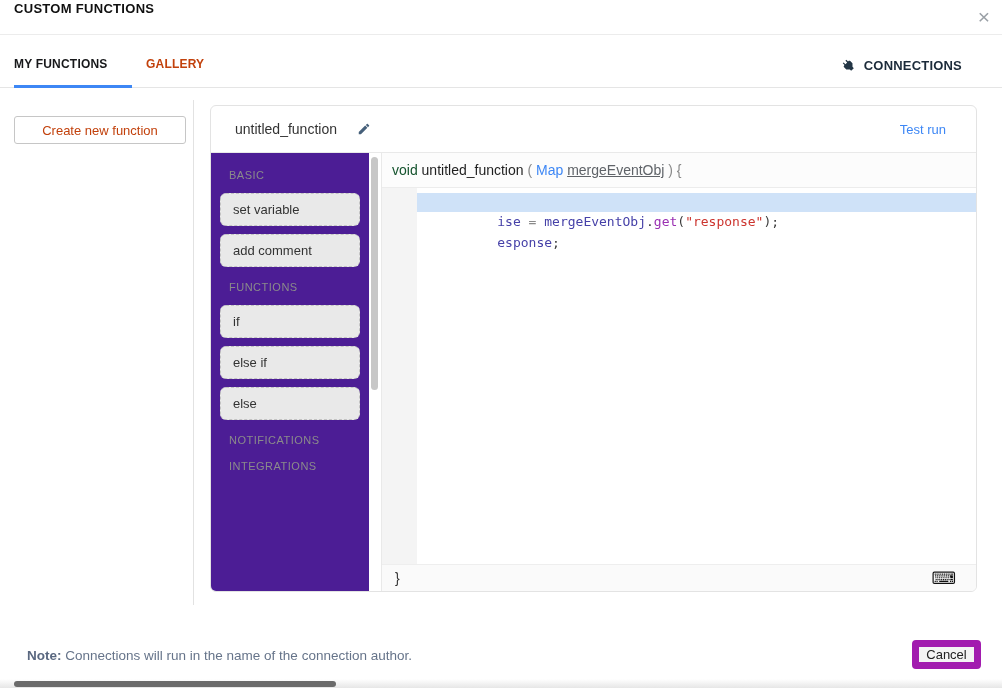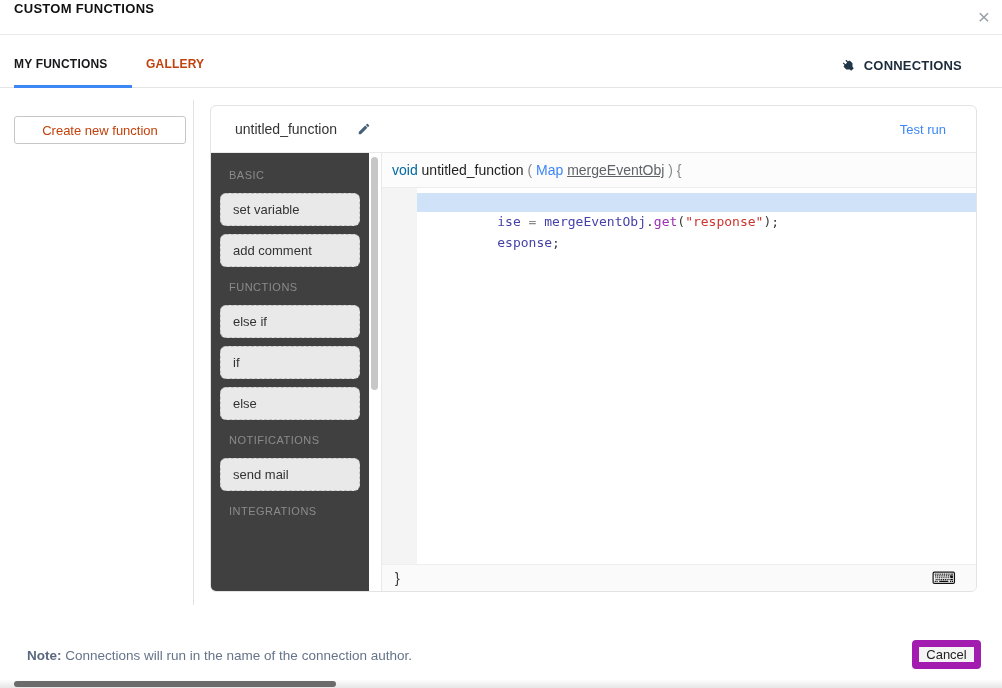--- a/index.html
+++ b/index.html
@@ -39,34 +39,34 @@
     border:1px solid #e3e3e3; border-radius:6px; background:#fff; overflow:hidden;
   }
   .panel-header { height:47px; border-bottom:1px solid #e9e9e9; display:flex; align-items:center; }
   .fn-name { margin-left:24px; font-size:14px; color:#333; }
   .pencil { margin-left:20px; cursor:pointer; display:flex; }
   .testrun { margin-left:auto; margin-right:30px; font-size:13px; color:#3d87f5; cursor:pointer; }
 
   .panel-body { display:flex; height:438px; }
 
   
-  .blocks { width:158px; background:#404040; overflow:hidden; padding-top:2px; }
+  .blocks { width:158px; background:#4c1d95; overflow:hidden; padding-top:2px; }
   .sec-label { margin:14px 0 12px 18px; font-size:11px; color:#8b8b8b; letter-spacing:.5px; }
   .block-item {
     margin:0 9px 8px 9px; height:33px; line-height:31px; padding-left:12px;
     background:#e9e9e9; border:1px dashed #c3c3c3; border-radius:6px;
     font-size:13px; color:#333; cursor:grab;
   }
   .blocks-scroll { width:12px; position:relative; background:#fff; }
   .blocks-thumb { position:absolute; top:4px; left:2px; width:7px; height:233px; border-radius:4px; background:#c7c7c7; }
 
   
   .editor { flex:1; border-left:1px solid #e9e9e9; display:flex; flex-direction:column; }
   .ed-header { height:35px; line-height:34px; background:#fcfcfc; border-bottom:1px solid #ececec; padding-left:10px; font-size:14px; white-space:nowrap; }
-  .sig-void { color:#0369a1;text-align:center; }
+  .sig-void { color:#14532d;text-align:center; }
   .sig-name { color:#1f1f1f; }
   .sig-paren { color:#8a8a8a; }
   .sig-type { color:#3d87f5; }
   .sig-param { color:#5f6368; text-decoration:underline; }
 
   .ed-body { flex:1; position:relative; background:#fff; overflow:hidden; }
   .gutter { position:absolute; left:0; top:0; bottom:0; width:35px; background:#f4f4f4; }
   .code-line {
     position:absolute; left:35px; right:0; height:19px; line-height:19px;
     font-family:"DejaVu Sans Mono","Liberation Mono",monospace; font-size:13px;
@@ -139,26 +139,25 @@
   </div>
 
   <div class="panel-body">
 
     <div class="blocks">
       <div class="sec-label">BASIC</div>
       <div class="block-item">set variable</div>
       <div class="block-item">add comment</div>
 
       <div class="sec-label">FUNCTIONS</div>
+      <div class="block-item">if</div>
       <div class="block-item">else if</div>
-      <div class="block-item">if</div>
       <div class="block-item">else</div>
 
       <div class="sec-label">NOTIFICATIONS</div>
-      <div class="block-item">send mail</div>
 
       <div class="sec-label">INTEGRATIONS</div>
     </div>
 
     <div class="blocks-scroll">
       <div class="blocks-thumb"></div>
     </div>
 
     <div class="editor">
 

